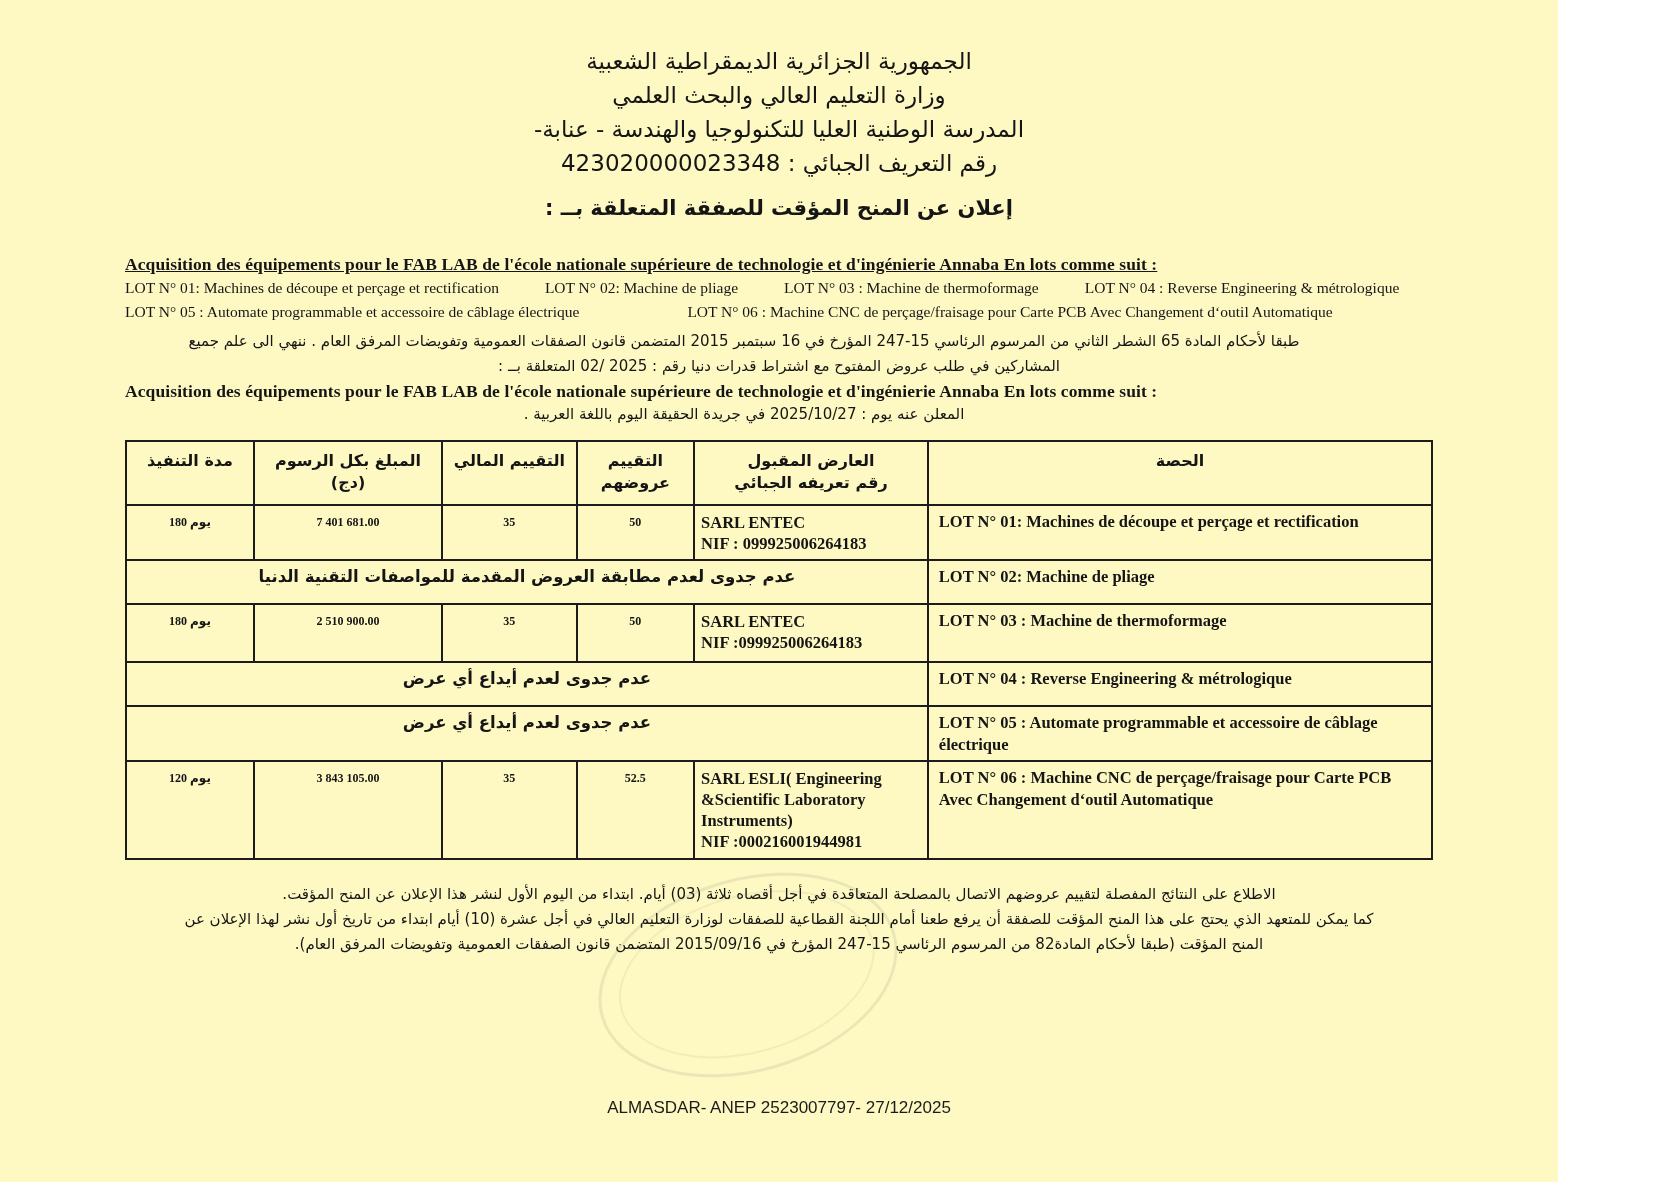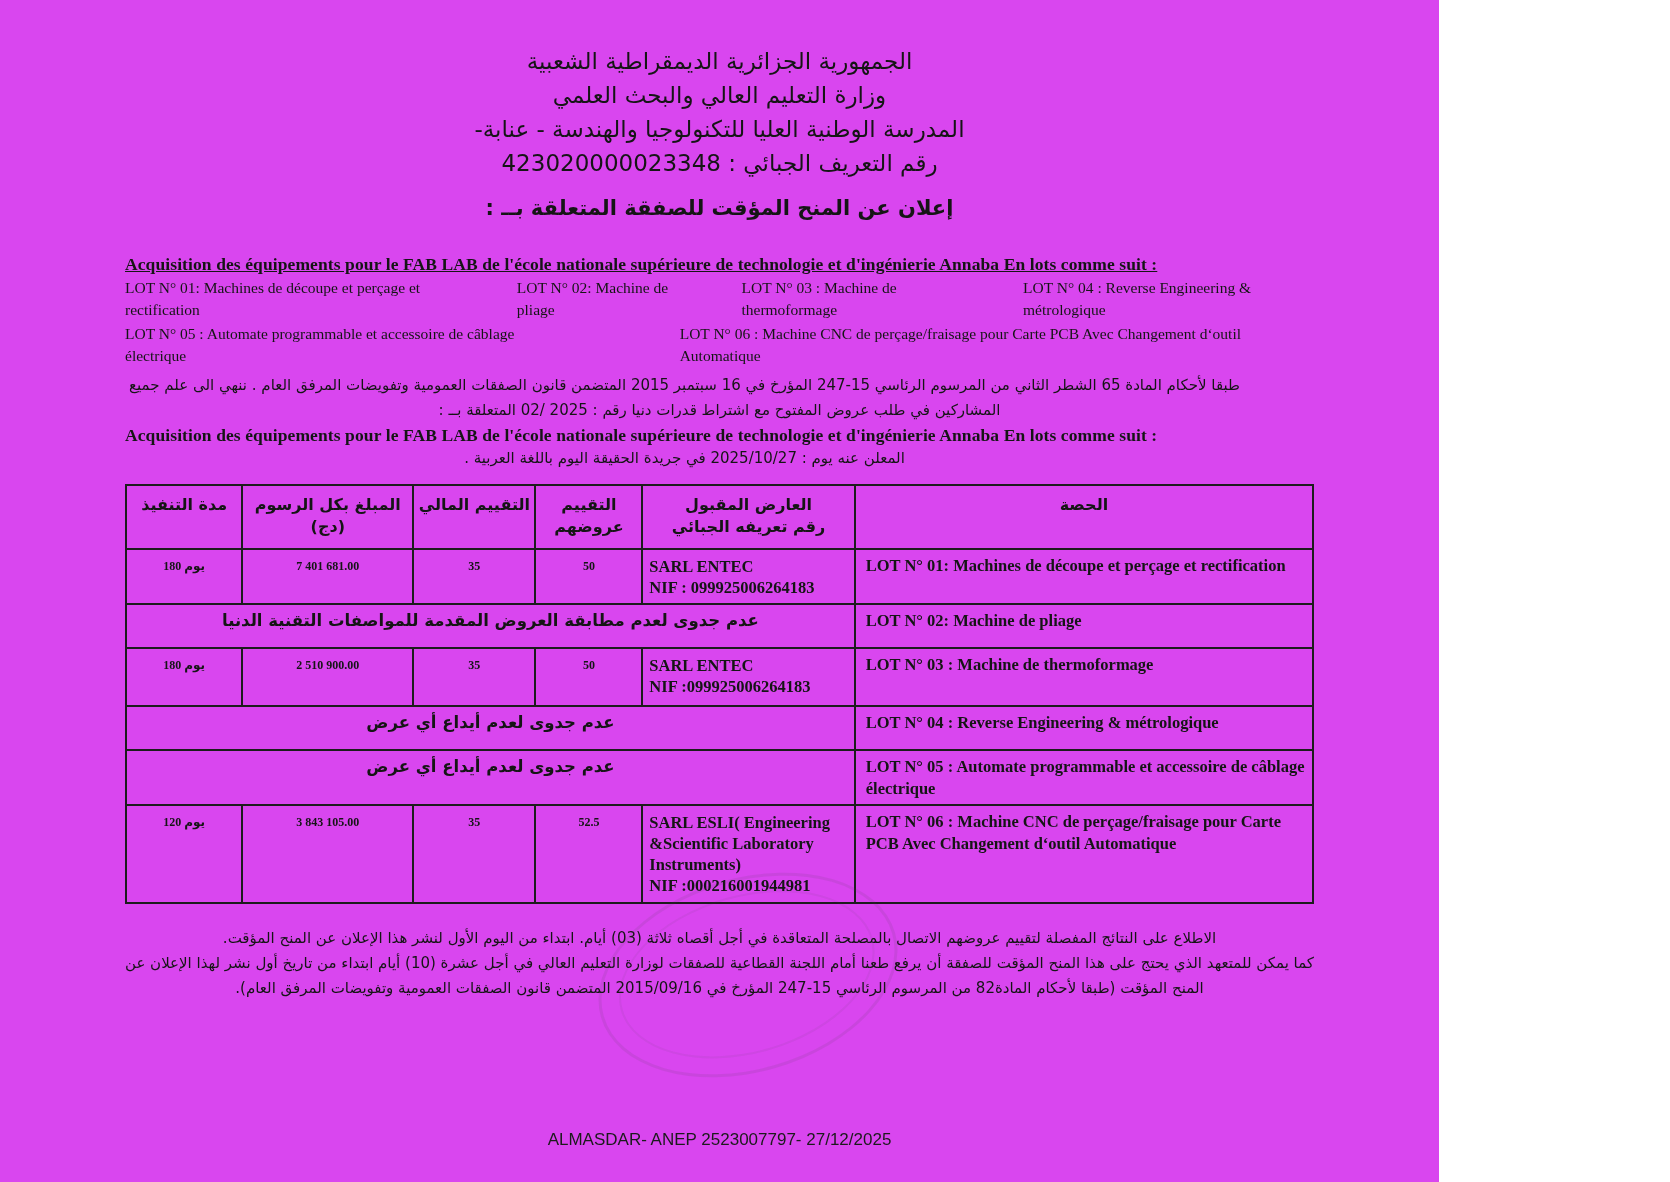--- a/index.html
+++ b/index.html
@@ -3,21 +3,21 @@
 <meta charset="utf-8">
 <style>
   html,body{margin:0;padding:0;}
   body{
     width:1670px;height:1182px;
     background:#ffffff;
     font-family:"Liberation Serif","DejaVu Sans",serif;
     color:#151515;
     overflow:hidden;
   }
-  .page{position:relative;width:1439px;height:1182px;background:#d946ef;overflow:hidden;}
+  .page{position:relative;width:1558px;height:1182px;background:#fef9c3;overflow:hidden;}
   .content{padding:44px 125px 0 125px;}
 
   .doc-header{text-align:center;direction:rtl;font-family:"DejaVu Sans",sans-serif;
     font-size:23px;line-height:34px;}
   .doc-title{text-align:center;direction:rtl;font-family:"DejaVu Sans",sans-serif;
     font-weight:bold;font-size:21px;margin-top:16px;}
 
   .fr-head{font-weight:bold;font-size:17.5px;margin-top:34px;letter-spacing:.1px;}
   .fr-head.u{text-decoration:underline;}
   .lot-row{display:flex;font-size:15.5px;line-height:22px;margin-top:2px;}
@@ -40,21 +40,21 @@
     font-family:"Liberation Serif","DejaVu Sans",serif;}
   td.bidder{font-weight:bold;font-size:16.5px;line-height:21px;padding:6px 4px 4px 6px;
     white-space:pre-line;vertical-align:top;font-family:"Liberation Serif",serif;margin-left:35px;}
   td.lot{font-weight:bold;font-size:16.5px;line-height:22px;padding:5px 6px 4px 10px;
     vertical-align:top;font-family:"Liberation Serif",serif;}
   td.merged{text-align:center;direction:rtl;font-family:"DejaVu Sans",sans-serif;
     font-weight:bold;font-size:16.5px;vertical-align:top;padding:6px 0 4px;}
 
   .bottom-para{margin-top:22px;font-size:16px;line-height:27.5px;}
 
-  .footer{position:absolute;left:0;top:1130px;width:100%;text-align:center;
+  .footer{position:absolute;left:0;top:1098px;width:100%;text-align:center;
     font-family:"Liberation Sans","DejaVu Sans",sans-serif;font-size:17px;color:#1b1b1b;}
 
   .stamp{position:absolute;left:595px;top:878px;width:300px;height:188px;
     border:3px solid rgba(70,70,70,0.10);border-radius:50%;transform:rotate(-16deg);}
   .stamp-inner{position:absolute;left:18px;top:14px;width:258px;height:154px;
     border:2px solid rgba(70,70,70,0.07);border-radius:50%;}
 </style>
 </head>
 <body>
 

